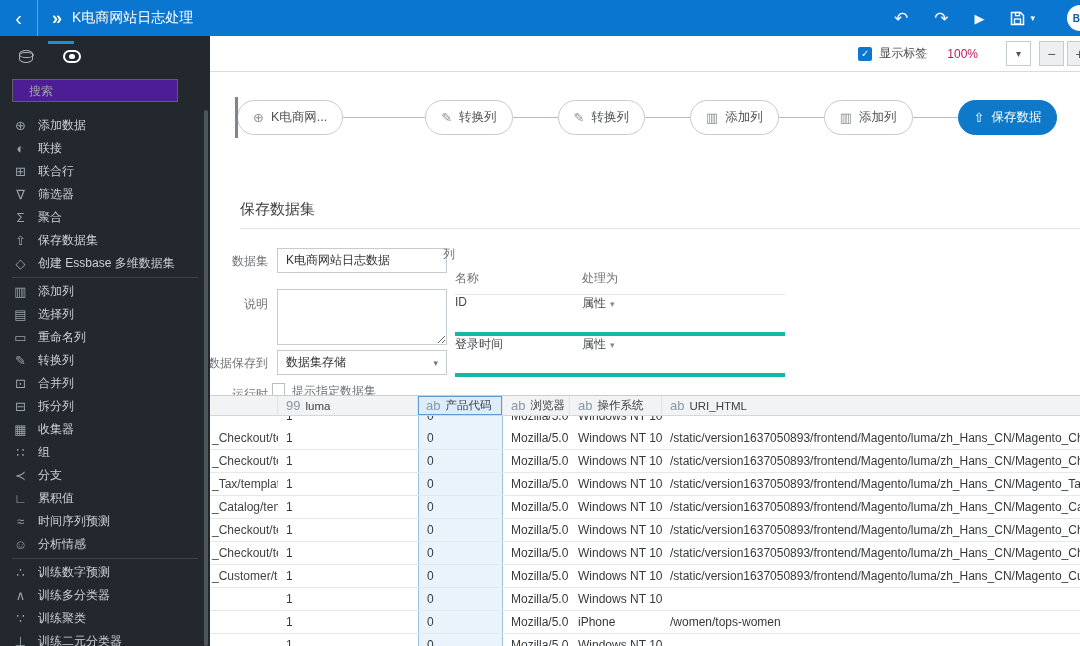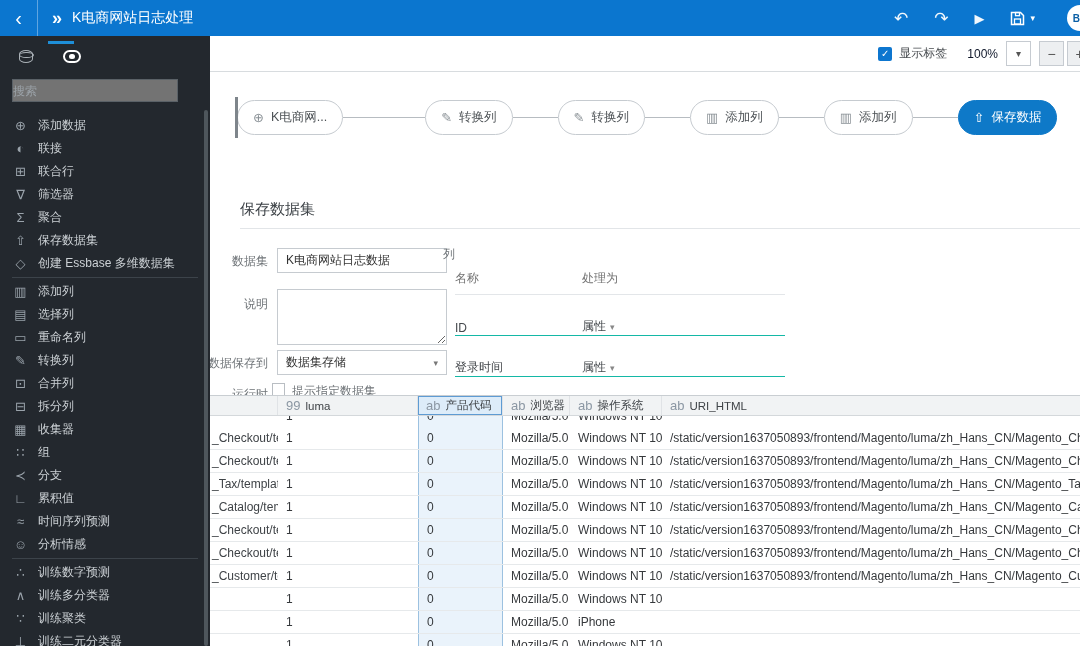--- a/index.html
+++ b/index.html
@@ -20,36 +20,36 @@
   
   .sidebar{position:absolute;left:0;top:36px;bottom:0;width:210px;background:#23282e;z-index:20;overflow:hidden}
   .side-tabs{height:40px;display:flex;align-items:center;padding-left:12px;gap:18px;position:relative}
   .side-tab{width:28px;height:28px;display:flex;align-items:center;justify-content:center;cursor:pointer}
   .tab-underline{position:absolute;top:5px;left:48px;width:26px;height:3px;background:#1e8fd8}
   .db-ico{width:14px;height:13px;border:1.5px solid #aab1b7;border-radius:7px/4px;position:relative}
   .db-ico::before{content:"";position:absolute;left:-1.5px;right:-1.5px;top:1px;height:4px;border:1.5px solid #aab1b7;border-radius:7px/3px}
   .flow-ico{width:18px;height:13px;border:2px solid #fff;border-radius:7px;position:relative}
   .flow-ico::before{content:"";position:absolute;left:4px;top:2px;width:6px;height:5px;background:#fff;border-radius:3px}
   .side-search{margin:3px 12px 10px 12px}
-  .side-search input{width:166px;height:23px;background:#737373;border:1px solid #5a6167;color:#cfd4d7;font-size:12px;padding:0 0;font-family:inherit}
+  .side-search input{width:166px;height:23px;background:#4c1d95;border:1px solid #5a6167;color:#cfd4d7;font-size:12px;padding:0 16px;font-family:inherit}
   .side-search input::placeholder{color:#9aa1a7}
   .side-list{padding-top:2px}
   .side-item{height:23px;display:flex;align-items:center;gap:10px;padding-left:13px;cursor:pointer;color:#ccd1d5}
   .side-item .ico{width:15px;text-align:center;color:#9aa3ab;font-size:13px;flex:none}
   .side-item .lbl{font-size:12px;white-space:nowrap}
   .side-divider{height:1px;background:#3c434a;margin:2px 12px}
   .side-scroll{position:absolute;right:2px;top:74px;bottom:0;width:4px;background:#4e565c;border-radius:2px}
 
   
   .main{position:absolute;left:210px;top:36px;right:0;bottom:0;background:#fff}
   .toolbar2{height:36px;border-bottom:1px solid #d8dcdf;display:flex;align-items:center}
   .t2-right{margin-left:auto;display:flex;align-items:center}
   .chk{width:14px;height:14px;background:#0d76cf;border-radius:2px;color:#fff;font-size:10px;display:flex;align-items:center;justify-content:center;cursor:pointer}
   .chk-lbl{margin:0 20px 0 7px;color:#4a4e52}
-  .zoom-val{color:#0f172a;margin-right:8px}
+  .zoom-val{color:#be185d;margin-right:28px}
   .sq-btn{width:25px;height:25px;border:1px solid #c6cbd1;background:#fff;display:flex;align-items:center;justify-content:center;color:#555;cursor:pointer;font-size:10px}
   .sq-btn.gray{background:#edeff1;font-size:14px;margin-left:8px}
   .sq-btn.plus{background:#edeff1;font-size:14px;margin-left:3px;margin-right:-12px}
 
   
   .flow-row{position:absolute;top:64px;left:27px;display:flex;align-items:center;z-index:5}
   .flow-item{display:flex;align-items:center;position:relative}
   .flow-item .connector{width:45px;height:1px;background:#b7bcc1}
   .flow-item:first-child .connector{display:none}
   .flow-item:nth-child(2) .connector{width:82px}
@@ -71,21 +71,21 @@
   .txt-input{position:absolute;left:67px;top:62px;width:170px;height:25px;border:1px solid #c6cbd0;font-size:12px;color:#333;padding:0 8px;font-family:inherit;background:#fff}
   .txt-area{position:absolute;left:67px;top:103px;width:170px;height:56px;border:1px solid #c6cbd0;background:#fff}
   .sel-box{position:absolute;left:67px;top:164px;width:170px;height:25px;border:1px solid #c6cbd0;background:#fff;display:flex;align-items:center;padding:0 8px;color:#333;cursor:pointer}
   .sel-box .caret{margin-left:auto;font-size:9px;color:#777}
   .run-row{position:absolute;left:62px;top:197px;display:flex;align-items:flex-start;gap:7px;color:#6f7478}
   .run-chk{width:13px;height:13px;border:1px solid #b9bec3;background:#fff;cursor:pointer}
   .cols-lbl{position:absolute;left:233px;top:60px;color:#6f7478}
   .mini-table{position:absolute;left:245px;top:84px;width:330px}
   .mt-head{display:flex;height:25px;border-bottom:1px solid #e3e6e9;color:#737373}
   .mt-h1{width:127px}.mt-h2{width:63px}.mt-h3{flex:1}
-  .mt-row{display:flex;align-items:flex-end;height:41px;border-bottom:1px solid #14b8a6}
+  .mt-row{display:flex;align-items:flex-start;height:41px;border-bottom:4px solid #14b8a6}
   .mt-name{width:127px;color:#44484c}
   .mt-treat{width:63px;display:flex;align-items:center;gap:4px;color:#44484c;cursor:pointer}
   .mt-treat .caret{font-size:9px;color:#888}
 
   
   .datagrid{position:absolute;left:0;top:359px;right:0;bottom:0;background:#fff;overflow:hidden;border-top:1px solid #c9ced2;z-index:10}
   .ghead{display:flex;height:20px;background:#f1f3f4;border-bottom:1px solid #d4d8db;align-items:center}
   .hcell{height:100%;display:flex;align-items:center;padding-left:8px;border-right:1px solid #e0e3e6;color:#3f4347;font-size:11.5px;overflow:hidden;white-space:nowrap;cursor:pointer}
   .hcell .htype{font-size:13px;color:#8b97a3;margin-right:5px}
   .ghead .hcell:nth-child(1){width:68px;padding-left:2px}
@@ -448,20 +448,21 @@
     <span class="cell">Mozilla/5.0</span>
     <span class="cell">Windows NT 10.0</span>
     <span class="cell"></span>
   </div>
         <div class="trow">
     <span class="cell"></span>
     <span class="cell">1</span>
     <span class="cell">0</span>
     <span class="cell">Mozilla/5.0</span>
     <span class="cell">iPhone</span>
+    <span class="cell">/women/tops-women</span>
   </div>
         <div class="trow">
     <span class="cell"></span>
     <span class="cell">1</span>
     <span class="cell">0</span>
     <span class="cell">Mozilla/5.0</span>
     <span class="cell">Windows NT 10.0</span>
     <span class="cell"></span>
   </div>
       </div>

